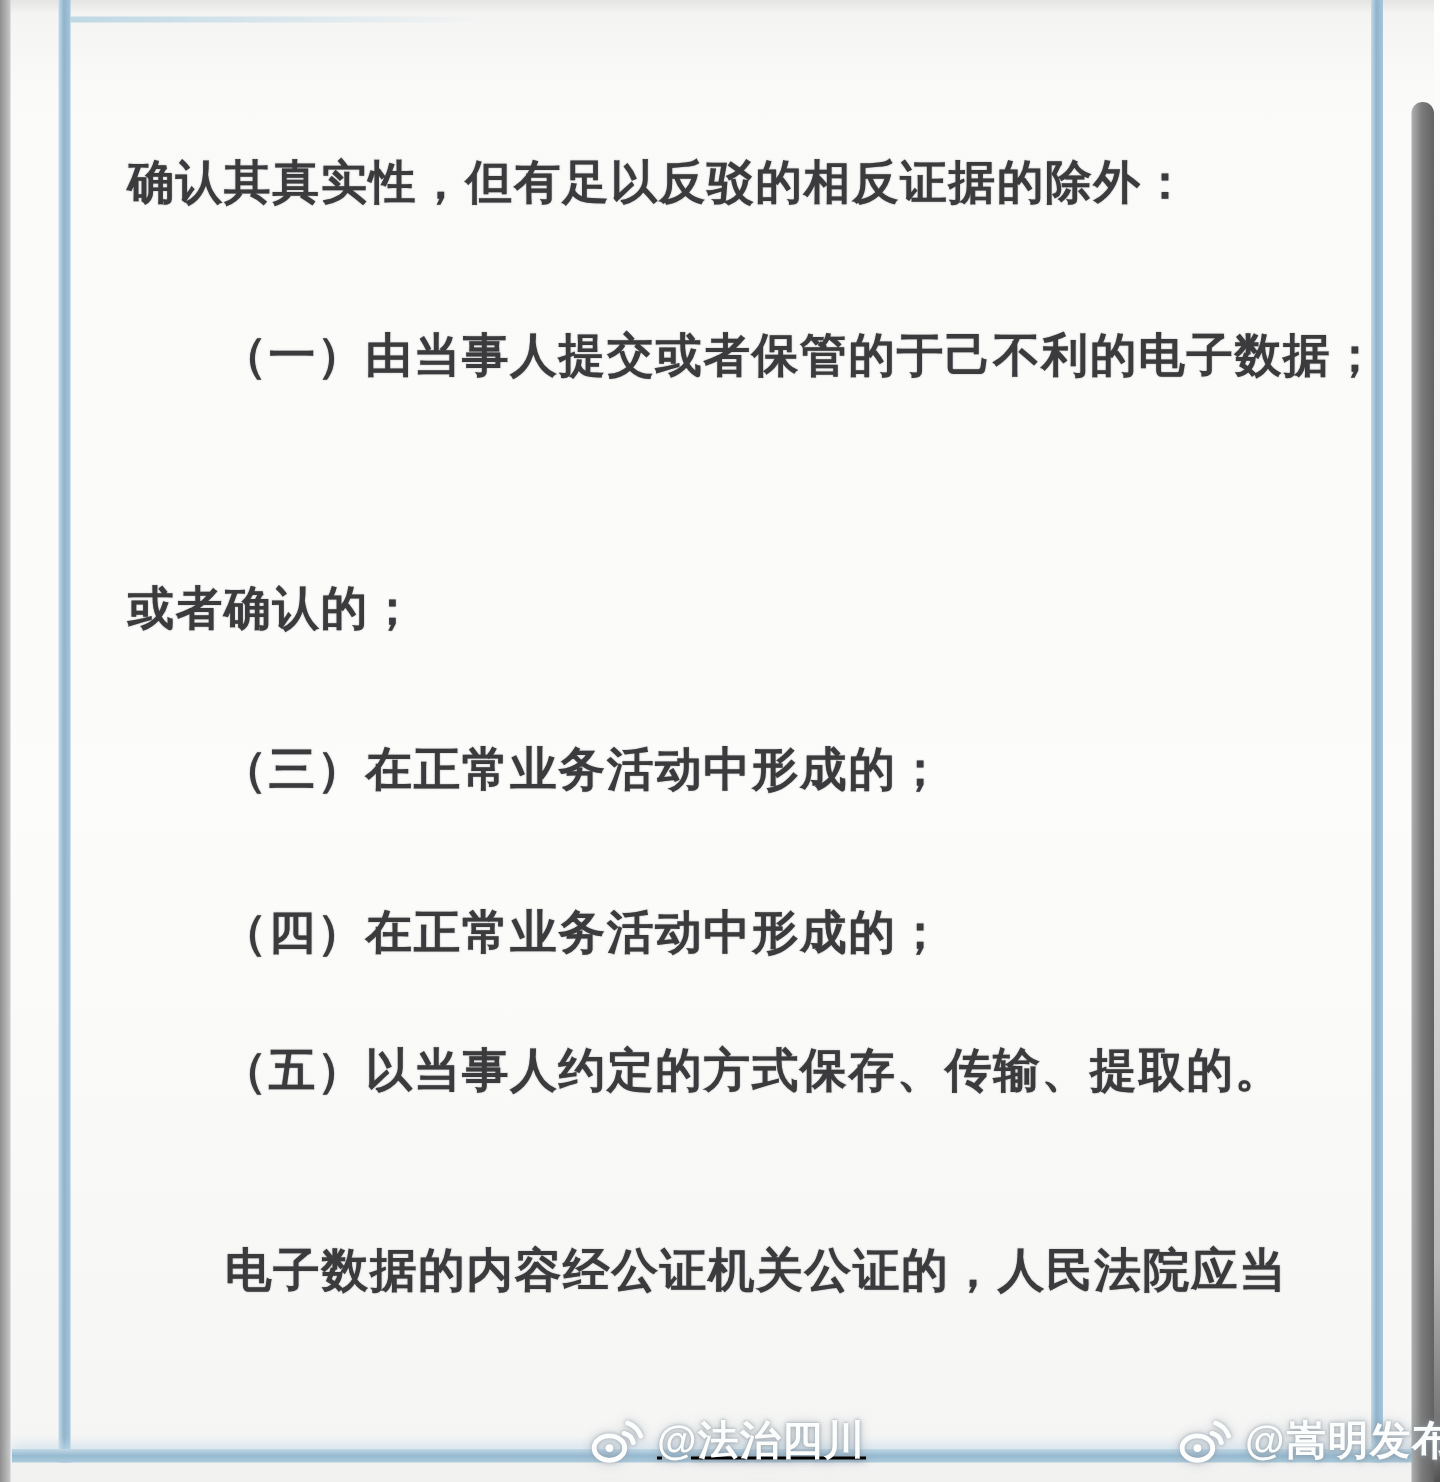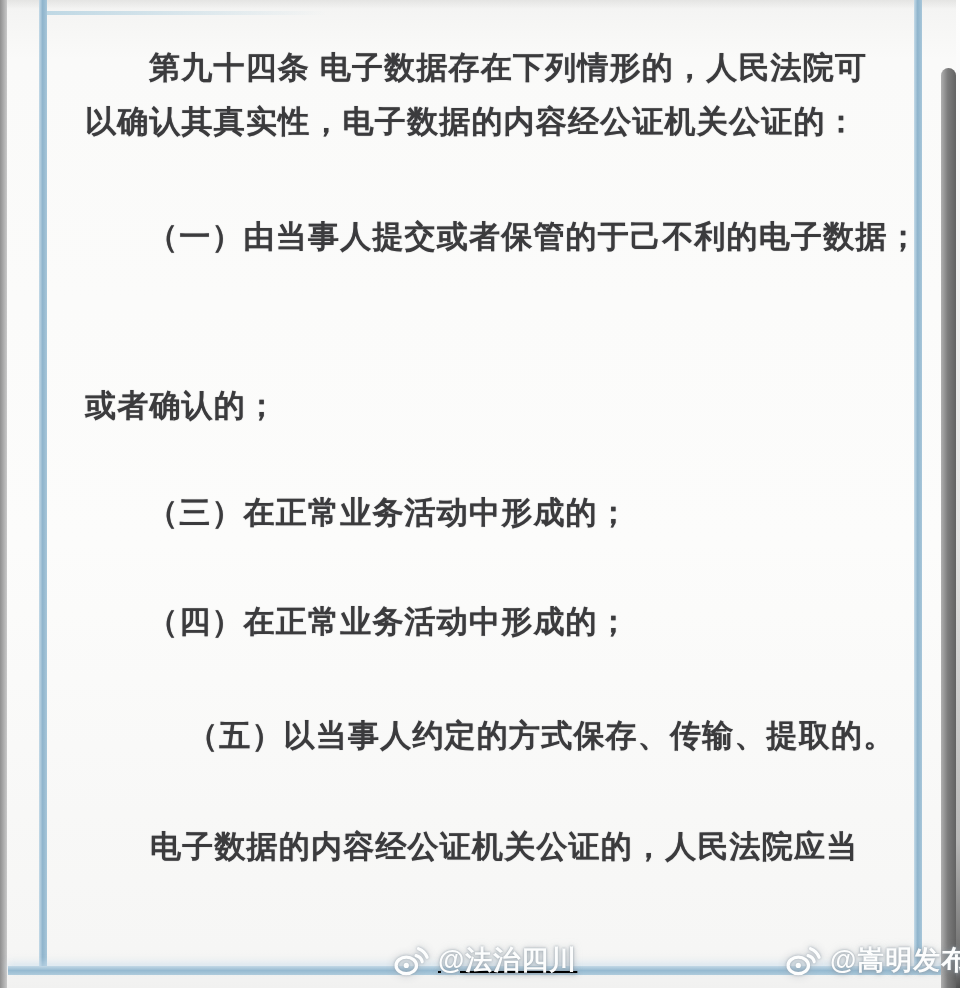--- a/index.html
+++ b/index.html
@@ -35,21 +35,21 @@
   .dline{position:absolute;font-size:31px;line-height:36px;font-weight:700;
     color:#3b3b3d;letter-spacing:1.2px;white-space:nowrap;
     text-shadow:0 0 1px rgba(72,72,78,.6);}
   .l1{left:149px;top:50px;}
   .l2{left:85px;top:104px;}
   .l3{left:147px;top:219px;}
   .l4{left:147px;top:329px;}
   .l5{left:85px;top:388px;}
   .l6{left:147px;top:495px;}
   .l7{left:147px;top:604px;}
-  .l8{left:147px;top:718px;margin-left:40px;}
+  .l8{left:147px;top:696px;}
   .l9{left:150px;top:829px;}
   .l10{left:85px;top:883px;}
   
   .wm{position:absolute;display:flex;align-items:center;gap:8px;z-index:5;}
   .wm-left{left:394px;top:942px;text-decoration:underline;}
   .wm-right{left:786px;top:942px;}
   .wm-text{font-size:27px;font-weight:700;color:#fcfdfd;letter-spacing:1px;white-space:nowrap;
     text-shadow:0 0 2px rgba(148,160,170,.95),0 1px 4px rgba(140,152,162,.6),0 0 9px rgba(150,162,172,.4);}
   .wm svg{filter:drop-shadow(0 0 1.5px rgba(148,160,170,.9)) drop-shadow(0 0 4px rgba(150,162,172,.45));}
 </style>
@@ -63,22 +63,21 @@
   <div class="right-edge"></div>
   <div class="corner-dark"></div>
 
   <div class="frame-left"></div>
   <div class="frame-right"></div>
   <div class="frame-bottom"></div>
   <div class="top-fade-line"></div>
 
   <div class="scrollbar"></div>
 
-  <div class="dline l1">第九十四条 电子数据存在下列情形的，人民法院可</div>
-  <div class="dline l2">以确认其真实性，电子数据的内容经公证机关公证的：</div>
+  <div class="dline l2">确认其真实性，但有足以反驳的相反证据的除外：</div>
   <div class="dline l3">（一）由当事人提交或者保管的于己不利的电子数据；</div>
   <div class="dline l5">或者确认的；</div>
   <div class="dline l6">（三）在正常业务活动中形成的；</div>
   <div class="dline l7">（四）在正常业务活动中形成的；</div>
   <div class="dline l8">（五）以当事人约定的方式保存、传输、提取的。</div>
   <div class="dline l9">电子数据的内容经公证机关公证的，人民法院应当</div>
 
   <div class="wm wm-left">
     <svg width="36" height="31" viewBox="0 0 44 38">
       <g fill="none" stroke="#fdfefe" stroke-width="4" stroke-linecap="round">

